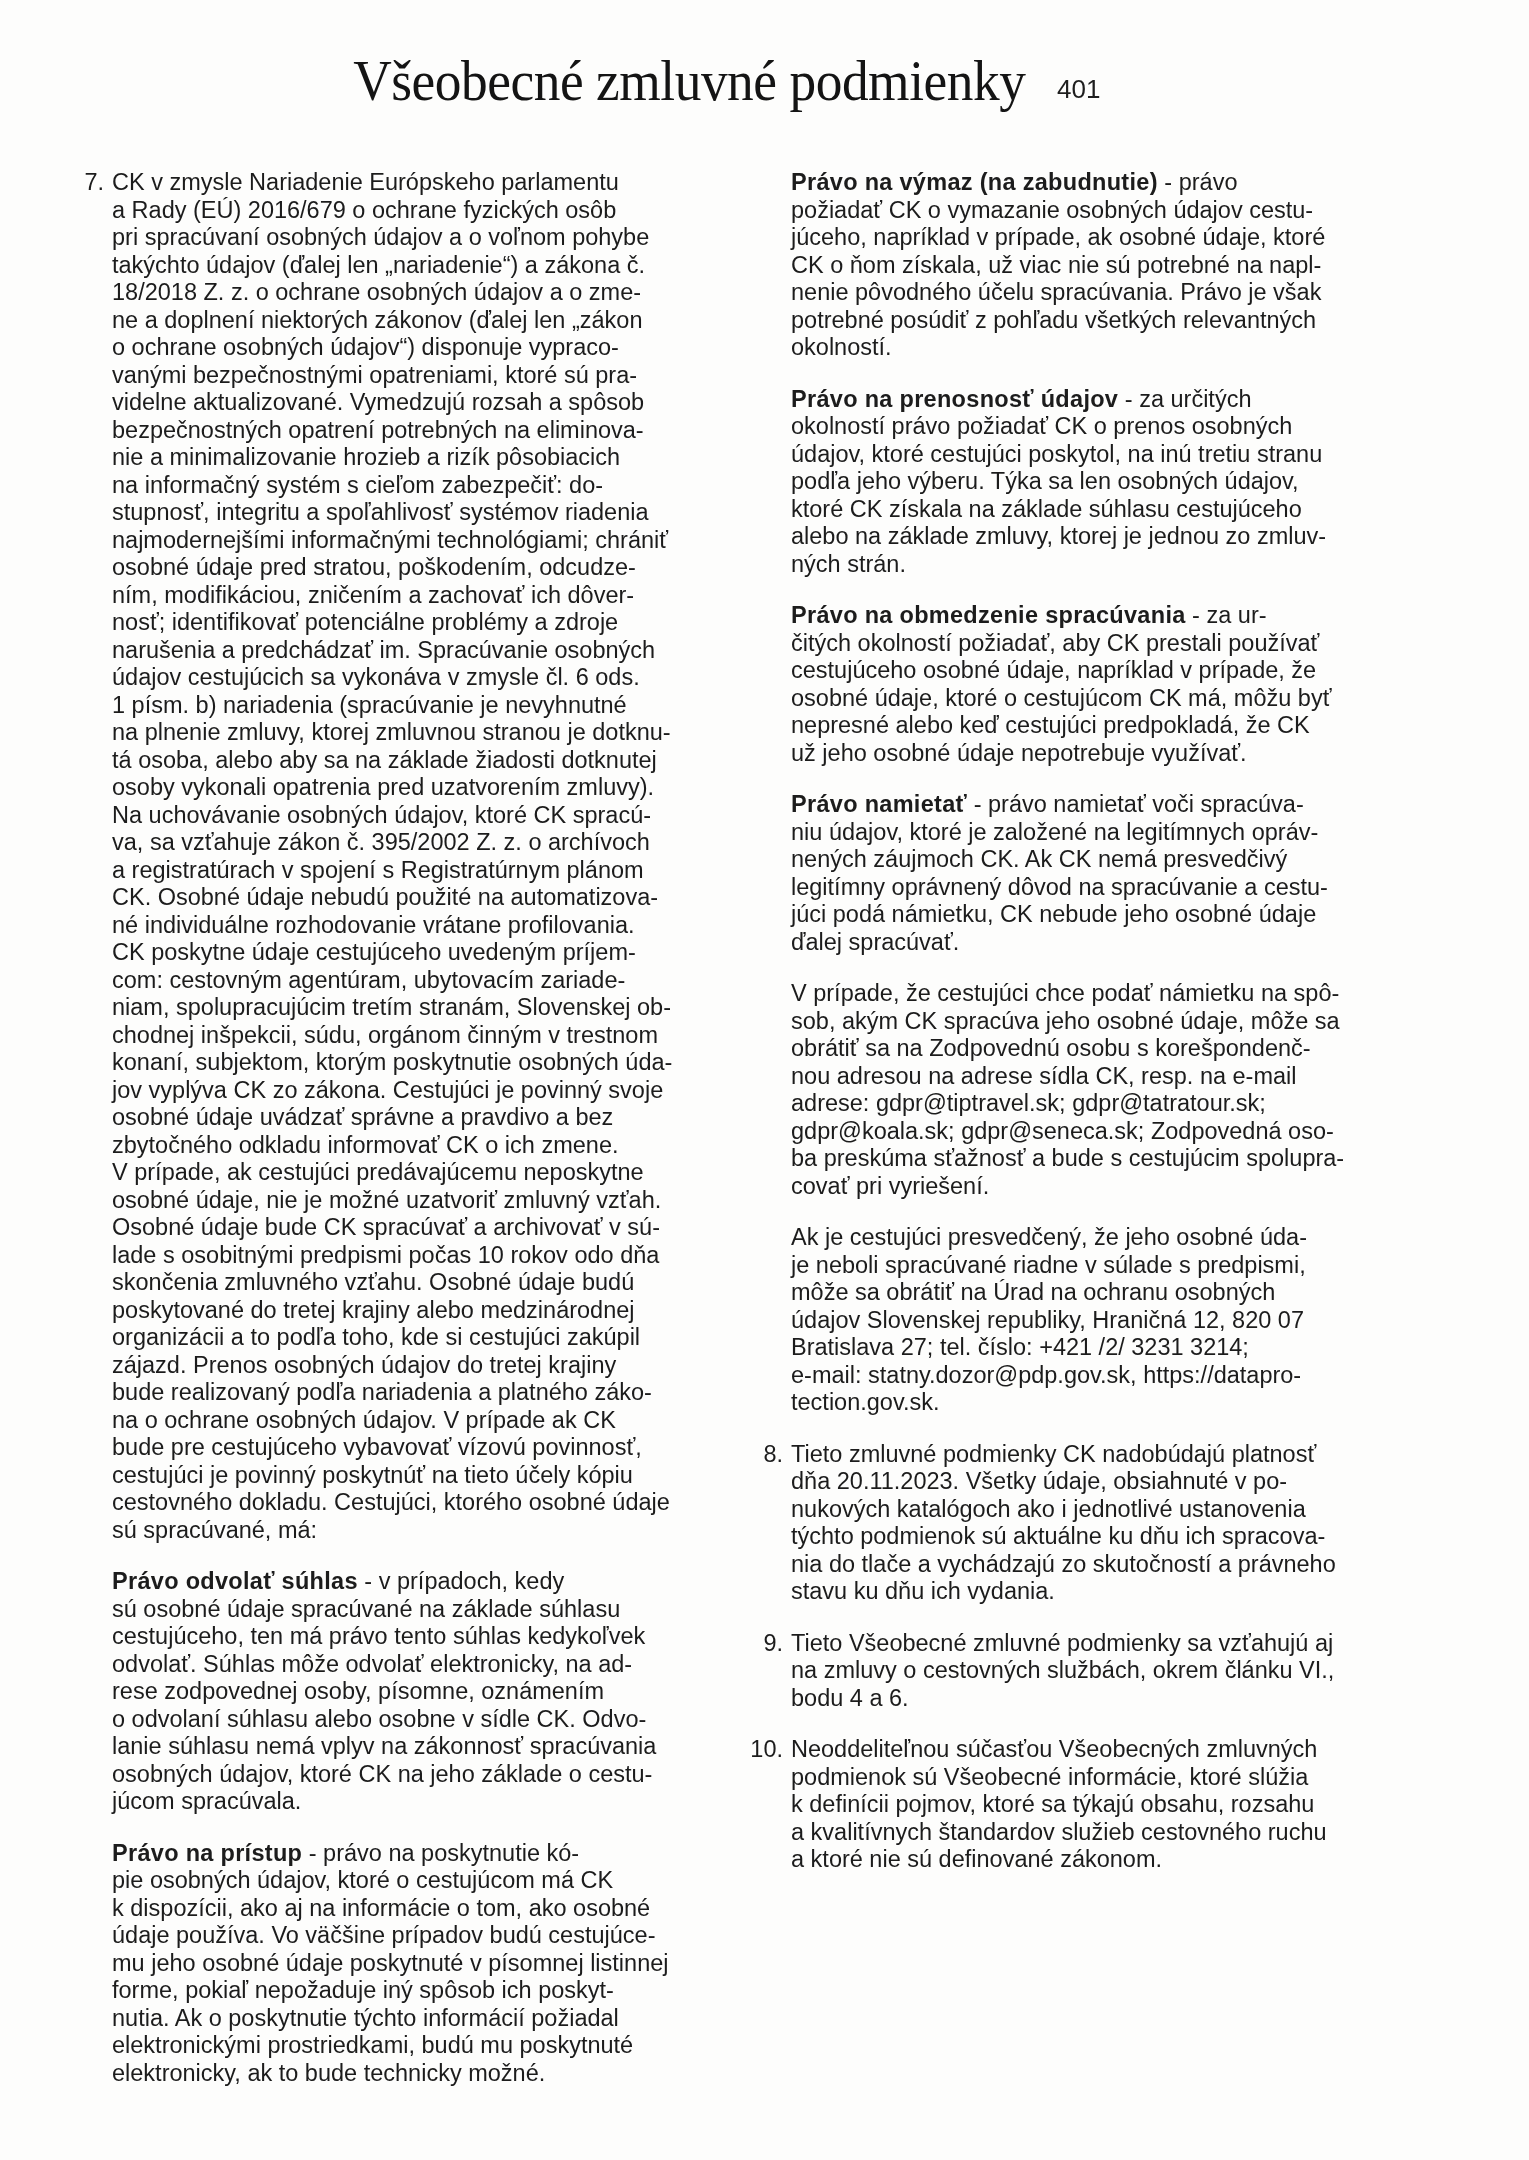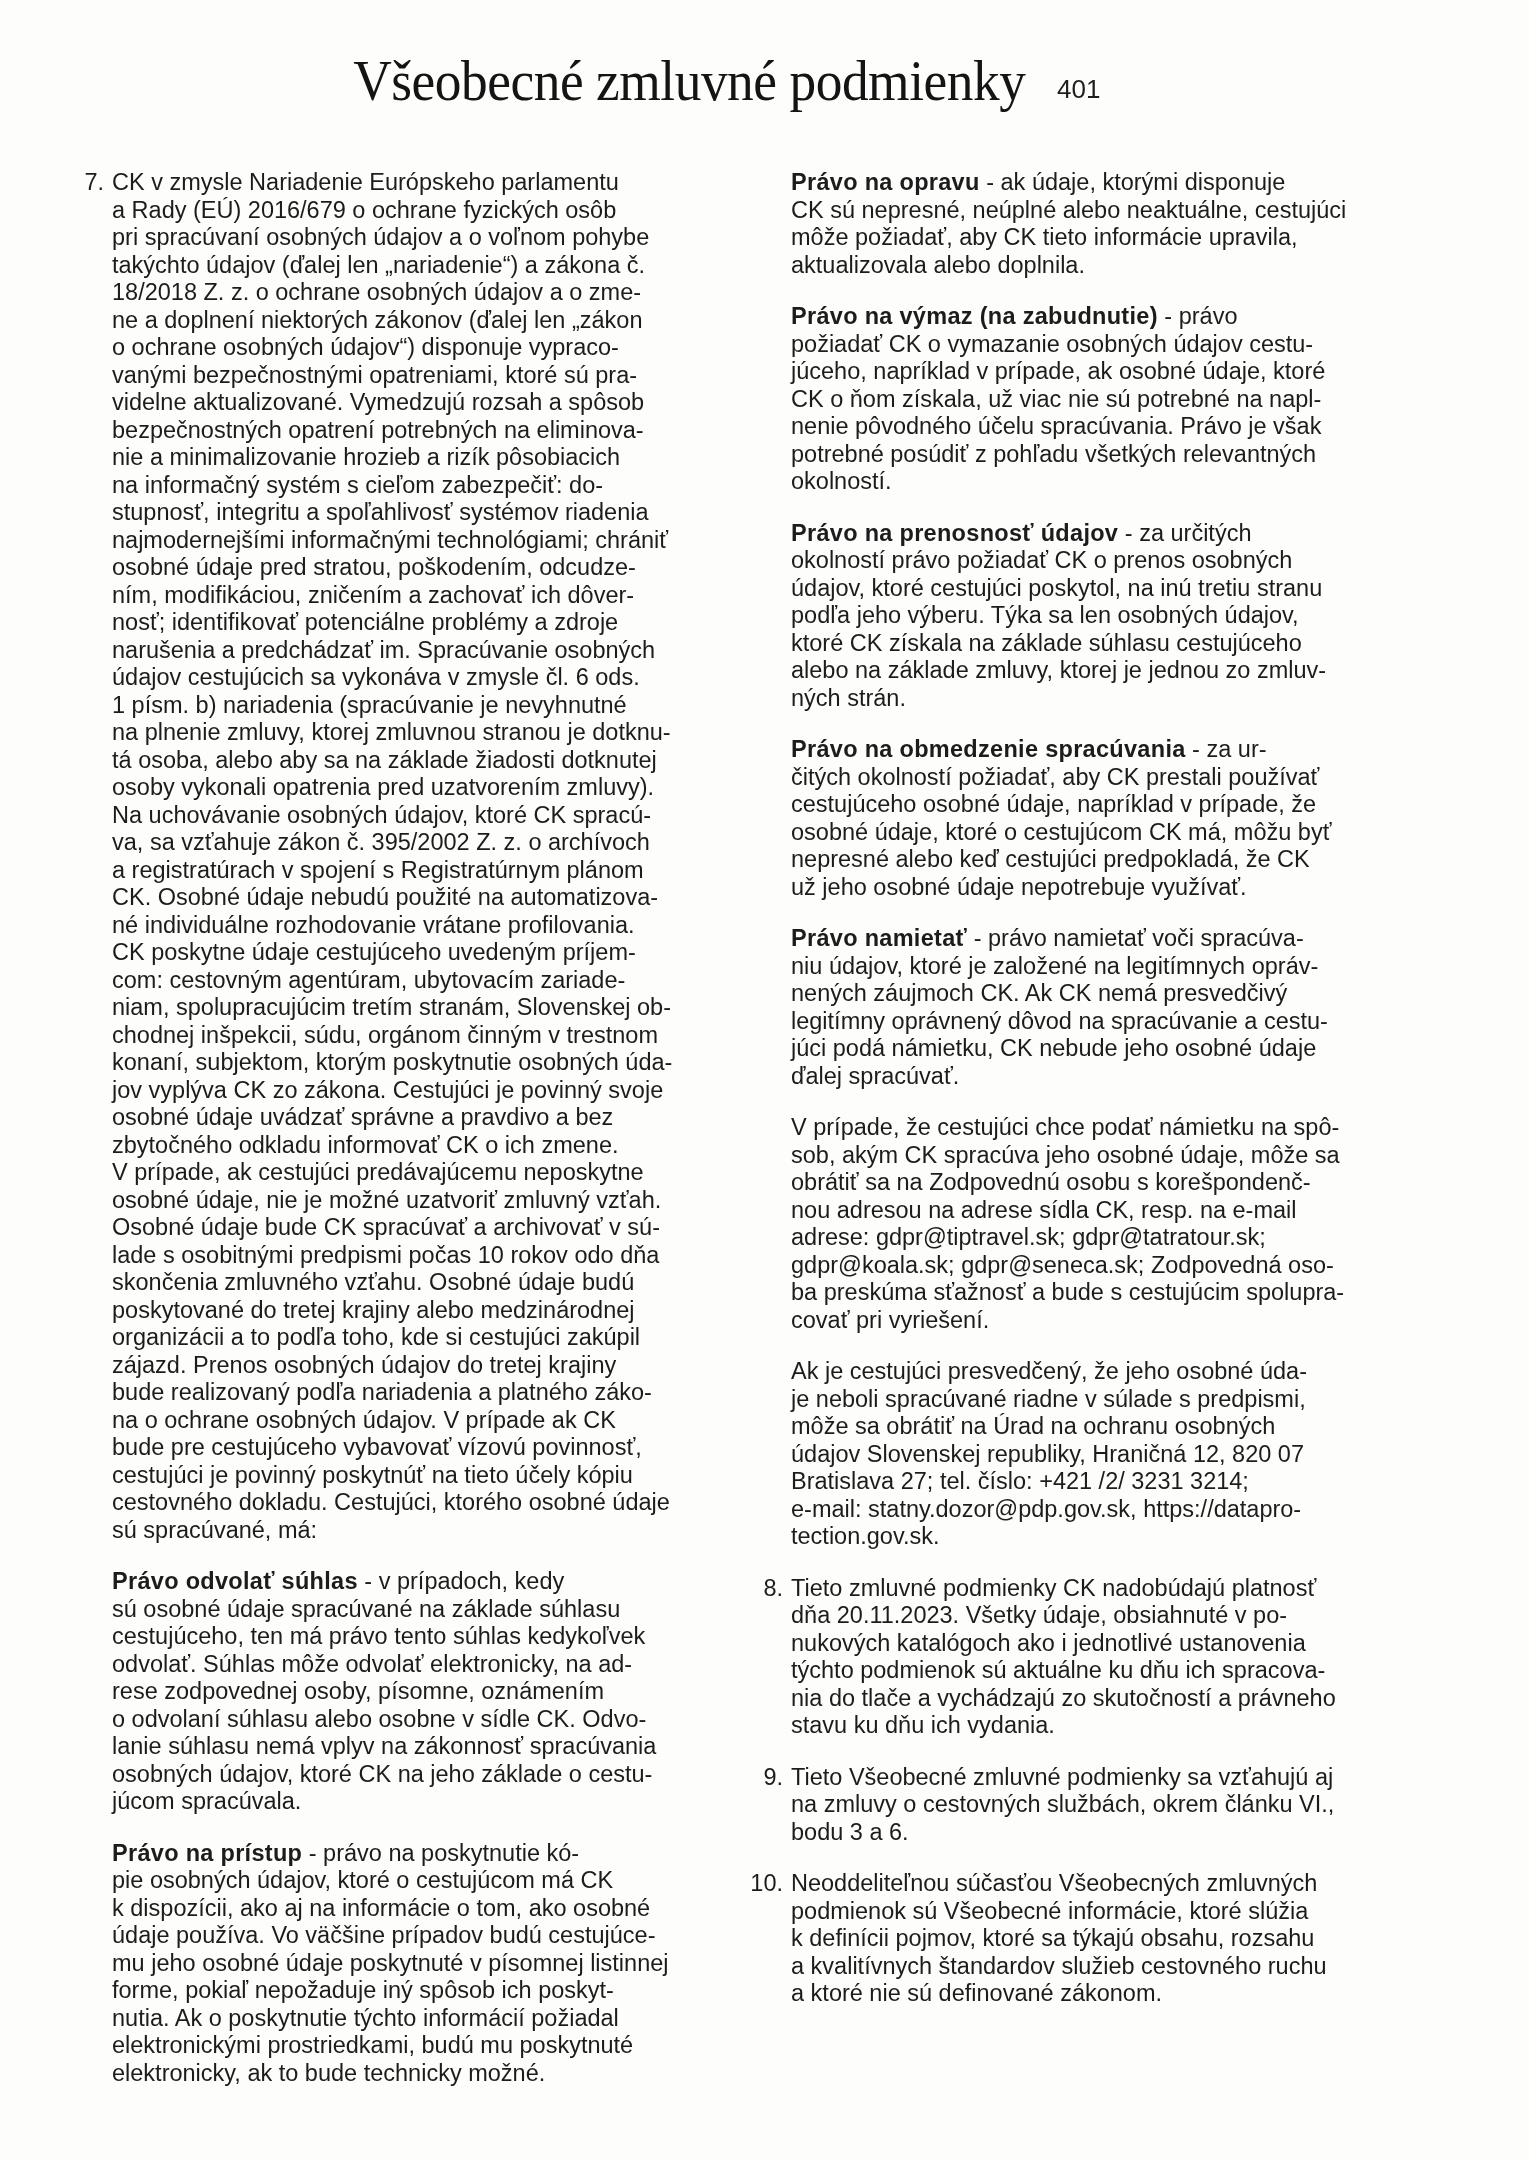--- a/index.html
+++ b/index.html
@@ -136,26 +136,20 @@
 mu jeho osobné údaje poskytnuté v písomnej listinnej
 forme, pokiaľ nepožaduje iný spôsob ich poskyt-
 nutia. Ak o poskytnutie týchto informácií požiadal
 elektronickými prostriedkami, budú mu poskytnuté
 elektronicky, ak to bude technicky možné.</span>
     </div>
   </div>
 
   <div class="col col-right">
     <div class="para">
-      <span class="para-lead">Právo na opravu</span><span class="para-body"> - ak údaje, ktorými disponuje
-CK sú nepresné, neúplné alebo neaktuálne, cestujúci
-môže požiadať, aby CK tieto informácie upravila,
-aktualizovala alebo doplnila.</span>
-    </div>
-    <div class="para">
       <span class="para-lead">Právo na výmaz (na zabudnutie)</span><span class="para-body"> - právo
 požiadať CK o vymazanie osobných údajov cestu-
 júceho, napríklad v prípade, ak osobné údaje, ktoré
 CK o ňom získala, už viac nie sú potrebné na napl-
 nenie pôvodného účelu spracúvania. Právo je však
 potrebné posúdiť z pohľadu všetkých relevantných
 okolností.</span>
     </div>
     <div class="para">
       <span class="para-lead">Právo na prenosnosť údajov</span><span class="para-body"> - za určitých
@@ -205,21 +199,21 @@
       <span class="para-num">8.</span><span class="para-body">Tieto zmluvné podmienky CK nadobúdajú platnosť
 dňa 20.11.2023. Všetky údaje, obsiahnuté v po-
 nukových katalógoch ako i jednotlivé ustanovenia
 týchto podmienok sú aktuálne ku dňu ich spracova-
 nia do tlače a vychádzajú zo skutočností a právneho
 stavu ku dňu ich vydania.</span>
     </div>
     <div class="para">
       <span class="para-num">9.</span><span class="para-body">Tieto Všeobecné zmluvné podmienky sa vzťahujú aj
 na zmluvy o cestovných službách, okrem článku VI.,
-bodu 3 a 6.</span>
+bodu 4 a 6.</span>
     </div>
     <div class="para">
       <span class="para-num">10.</span><span class="para-body">Neoddeliteľnou súčasťou Všeobecných zmluvných
 podmienok sú Všeobecné informácie, ktoré slúžia
 k definícii pojmov, ktoré sa týkajú obsahu, rozsahu
 a kvalitívnych štandardov služieb cestovného ruchu
 a ktoré nie sú definované zákonom.</span>
     </div>
   </div>
 

